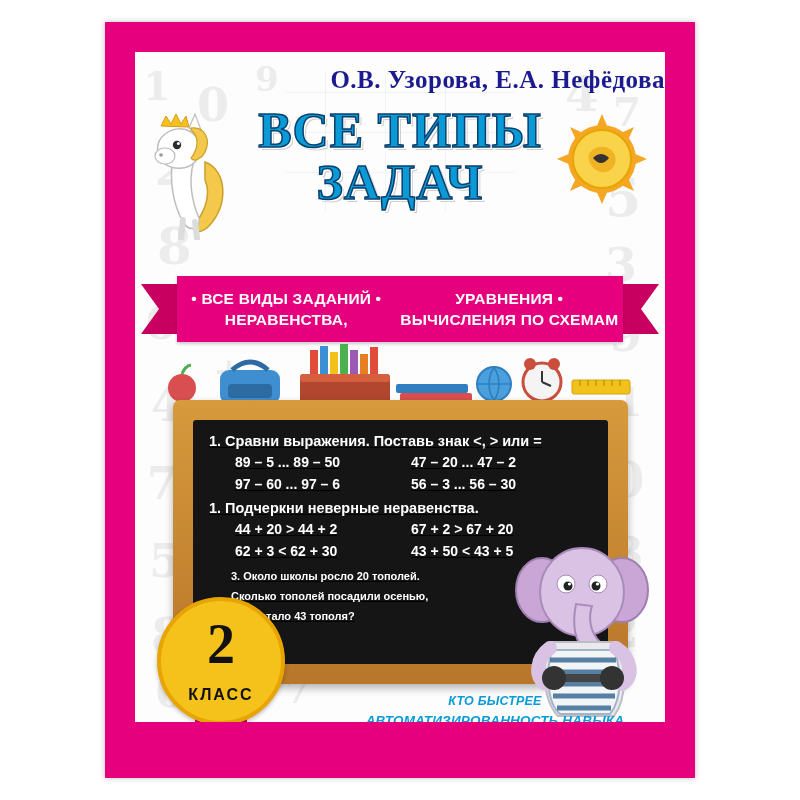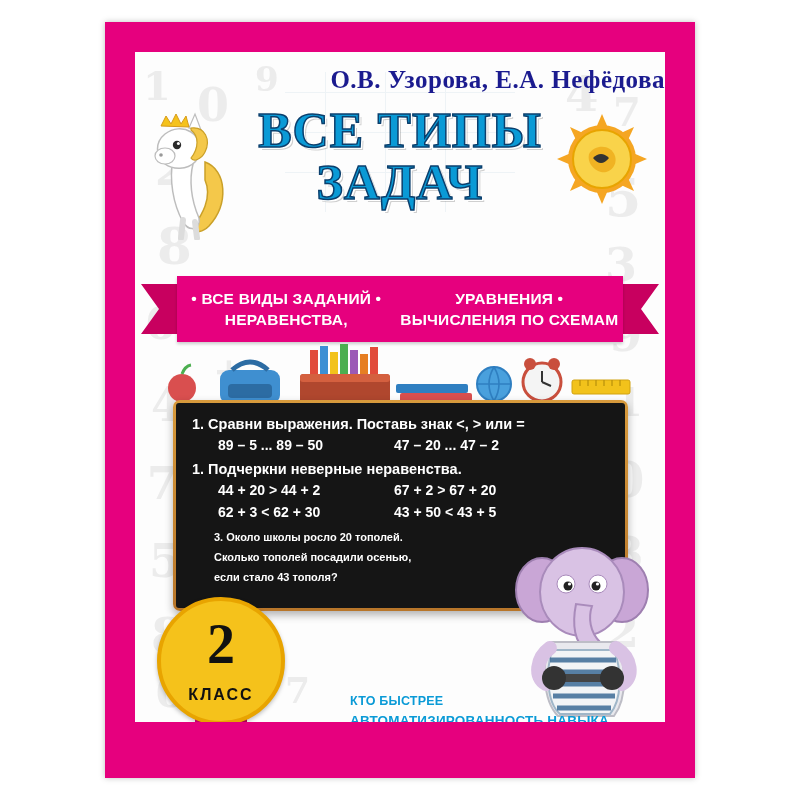--- a/index.html
+++ b/index.html
@@ -93,26 +93,27 @@
     margin:0;color:#fff;font-weight:bold;font-size:15.5px;line-height:21px;
     letter-spacing:.2px;text-align:center;
     font-family:"Liberation Sans", sans-serif;
   }
 
   
   .supplies{position:absolute;left:25px;top:292px;width:480px;height:62px;}
 
   
   .board-frame{
-    position:absolute;left:38px;top:348px;width:455px;height:211px;
+    position:absolute;left:38px;top:348px;width:455px;height:284px;
     background:linear-gradient(180deg,#d79a3c,#b8762a);
     border-radius:7px;
     box-shadow:0 4px 8px rgba(0,0,0,.3);
-    padding:3px;
+    padding:20px;
     box-sizing:border-box;
+    text-decoration:underline;
   }
   .board{
     width:100%;height:100%;
     background:#151515;
     border-radius:3px;
     box-sizing:border-box;
     padding:12px 16px;
     color:#fff;
     font-family:"Liberation Sans", sans-serif;
   }
@@ -137,24 +138,25 @@
   }
   .rosette-circle .klass{
     font-weight:bold;font-size:16px;color:#111;letter-spacing:2px;margin-top:16px;
   }
   .ribbon-leg{position:absolute;top:118px;width:26px;height:66px;background:#e6007e;}
   .ribbon-leg.l{left:38px;clip-path:polygon(0 0,100% 0,100% 100%,50% 78%,0 100%);}
   .ribbon-leg.r{left:64px;clip-path:polygon(0 0,100% 0,100% 100%,50% 78%,0 100%);background:#c8005f;}
 
   
   .bottom-text{
-    position:absolute;left:215px;top:640px;width:290px;text-align:left;
+    position:absolute;left:215px;top:640px;width:290px;text-align:center;
     color:#0a9ad6;font-weight:bold;font-size:13.5px;line-height:19px;
     text-shadow:1px 1px 0 #fff;
     letter-spacing:.2px;
+    font-style:italic;
   }
   .bottom-text .l1{font-size:12.5px;}
 
   
   .sun{position:absolute;right:18px;top:62px;width:90px;height:90px;}
 
   
   .horse{position:absolute;left:8px;top:48px;width:96px;height:140px;}
   
   .eleph{position:absolute;right:10px;top:480px;width:145px;height:200px;}
@@ -309,20 +311,24 @@
 
       <div class="board-frame">
         <div class="board">
 
           <div class="task">
             <div class="task-title">1. Сравни выражения. Поставь знак &lt;, &gt; или =</div>
             <div class="expr-row">
               <span>89 – 5 ... 89 – 50</span>
               <span>47 – 20 ... 47 – 2</span>
             </div>
+            <div class="expr-row">
+              <span>97 – 60 ... 97 – 6</span>
+              <span>56 – 3 ... 56 – 30</span>
+            </div>
           </div>
 
           <div class="task">
             <div class="task-title">1. Подчеркни неверные неравенства.</div>
             <div class="expr-row">
               <span>44 + 20 &gt; 44 + 2</span>
               <span>67 + 2 &gt; 67 + 20</span>
             </div>
             <div class="expr-row">
               <span>62 + 3 &lt; 62 + 30</span>

